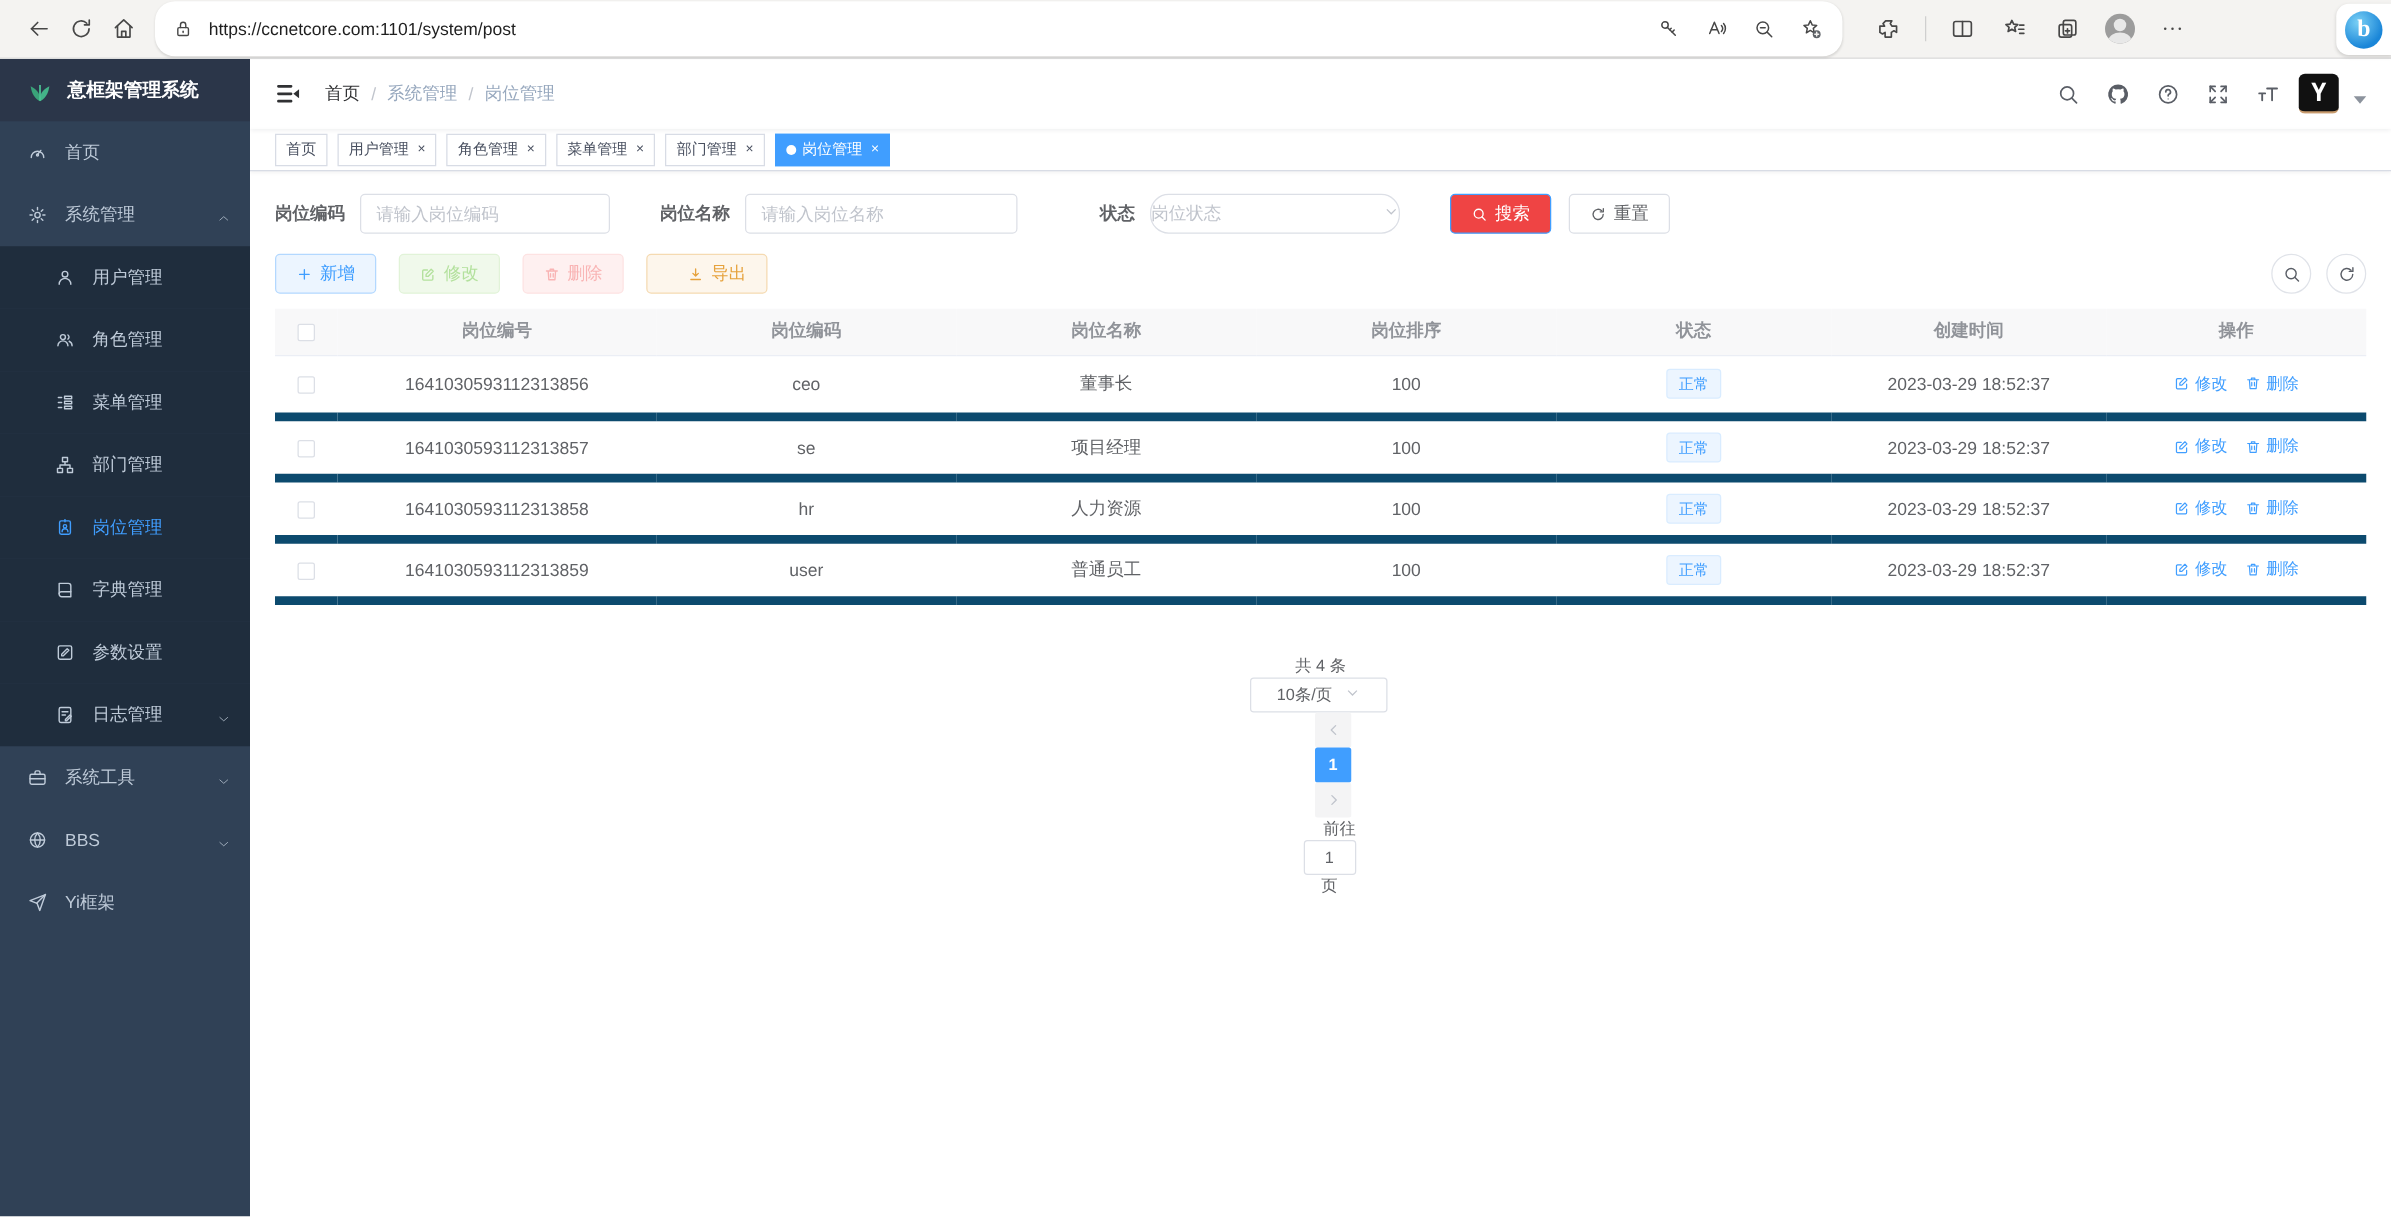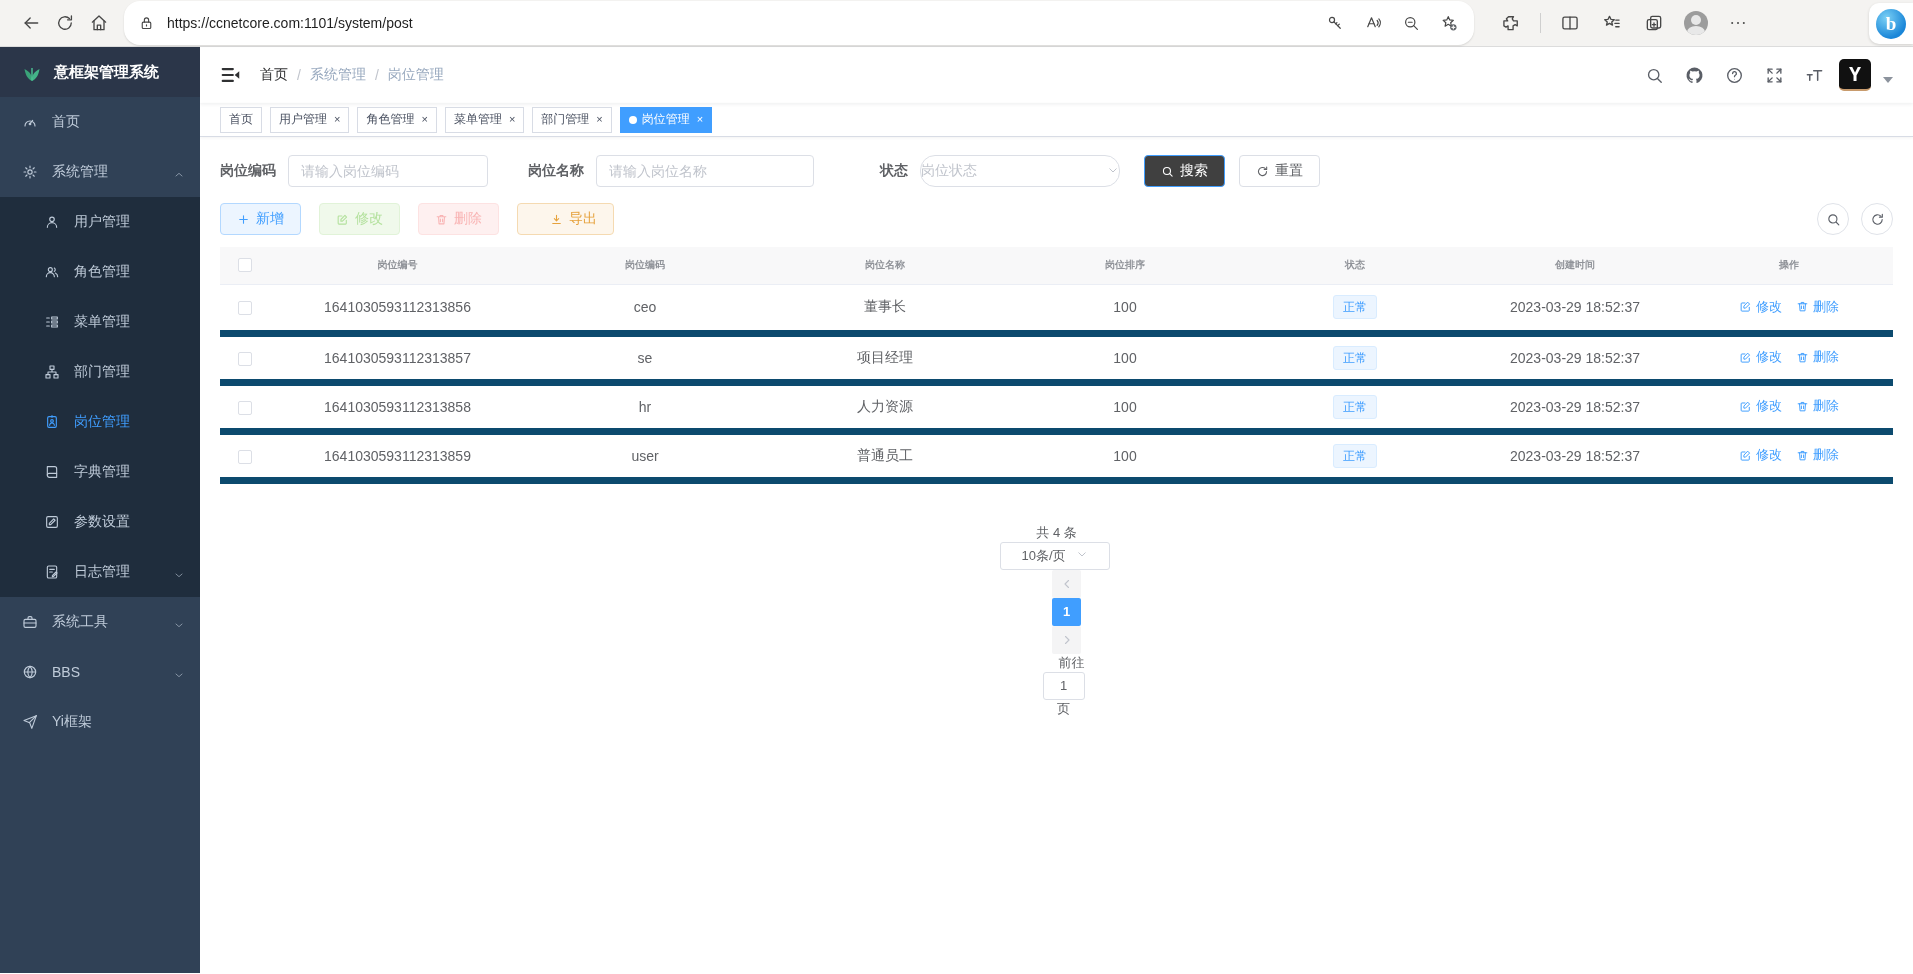--- a/index.html
+++ b/index.html
@@ -97,37 +97,37 @@
   .el-input input::placeholder { color:#c0c4cc; }
   .el-select { width:200px; height:32px; border:1px solid #dcdfe6; border-radius:15px; background:#fff;
     display:flex; align-items:center; justify-content:space-between; padding:0 0; cursor:pointer;text-align:center; }
   .sel-placeholder { font-size:14px; color:#c0c4cc; }
   .sel-caret svg { width:12px; height:12px; stroke:#c0c4cc; fill:none; stroke-width:2; }
 
   .btn { height:32px; border-radius:4px; font-size:14px; display:inline-flex; align-items:center;
     gap:6px; padding:0 16px; cursor:pointer; border:1px solid transparent; font-family:inherit; }
   .btn svg { width:13px; height:13px; stroke:currentColor; fill:none; stroke-width:2;
     stroke-linecap:round; stroke-linejoin:round; }
-  .btn-search { background:#404040; border-color:#409eff; color:#fff; margin-left:24px; }
+  .btn-search { background:#ef4444; border-color:#409eff; color:#fff; margin-left:40px; }
   .btn-reset { background:#fff; border-color:#dcdfe6; color:#606266; margin-left:14px; }
   .btn-primary-plain { background:#ecf5ff; border-color:#b3d8ff; color:#409eff; }
   .btn-success-plain { background:#f0f9eb; border-color:#e1f3d8; color:#b3e19d; cursor:not-allowed; }
   .btn-danger-plain  { background:#fef0f0; border-color:#fde2e2; color:#f9b4b4; cursor:not-allowed; }
   .btn-warning-plain { background:#fdf6ec; border-color:#f5dab1; color:#e6a23c;padding-left:32px; }
 
   .ops-row { display:flex; align-items:center; margin-top:16px; }
   .ops-row .btn + .btn { margin-left:18px; }
   .ops-right { margin-left:auto; display:flex; gap:12px; }
   .circle-btn { width:32px; height:32px; border-radius:50%; border:1px solid #e0e3e9; background:#fff;
     display:flex; align-items:center; justify-content:center; color:#5a5e66; cursor:pointer; }
   .circle-btn svg { width:15px; height:15px; stroke:currentColor; fill:none; stroke-width:1.8;
     stroke-linecap:round; stroke-linejoin:round; }
 
   table.grid { width:100%; border-collapse:collapse; margin-top:12px; table-layout:fixed; }
-  table.grid th { height:37px; background:#f8f8f9; color:#909399; font-size:10px; font-weight:bold;
+  table.grid th { height:37px; background:#f8f8f9; color:#909399; font-size:14px; font-weight:bold;
     text-align:center; border-bottom:1px solid #ebeef5; }
   table.grid td { height:49px; color:#606266; font-size:14px; text-align:center;
     border-bottom:7px solid #0c4a6e; }
   .checkbox { width:14px; height:14px; border:1px solid #dcdfe6; border-radius:2px; background:#fff;
     display:inline-block; vertical-align:middle; cursor:pointer; }
   .status-tag { display:inline-block; height:24px; line-height:22px; padding:0 9px; font-size:12px;
     color:#409eff; background:#ecf5ff; border:1px solid #d9ecff; border-radius:3px; }
   .link { color:#409eff; font-size:13px; display:inline-flex; align-items:center; gap:4px;
     cursor:pointer; }
   .link svg { width:13px; height:13px; stroke:currentColor; fill:none; stroke-width:1.8;

